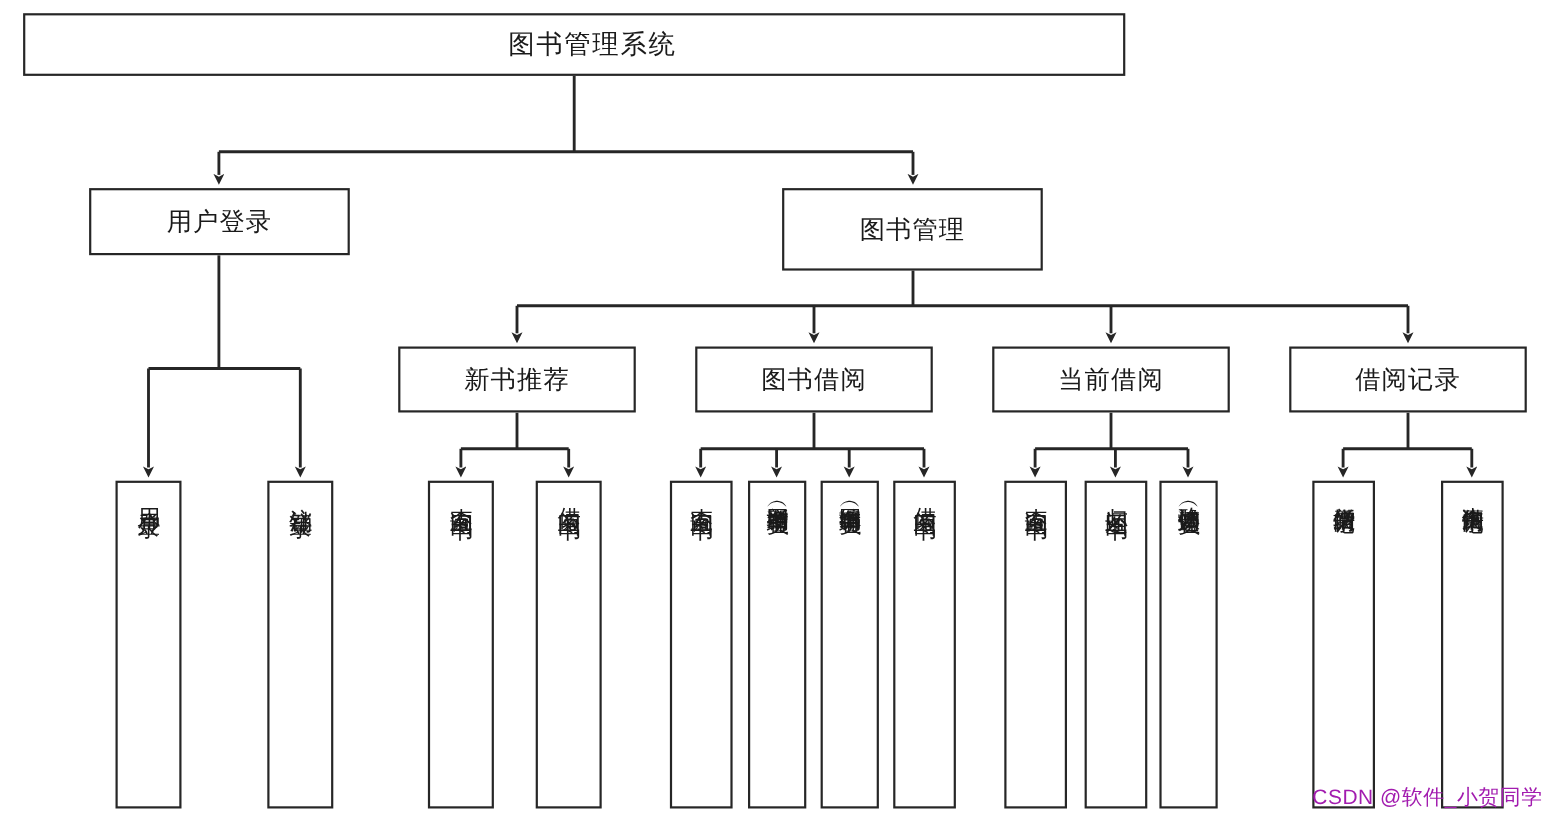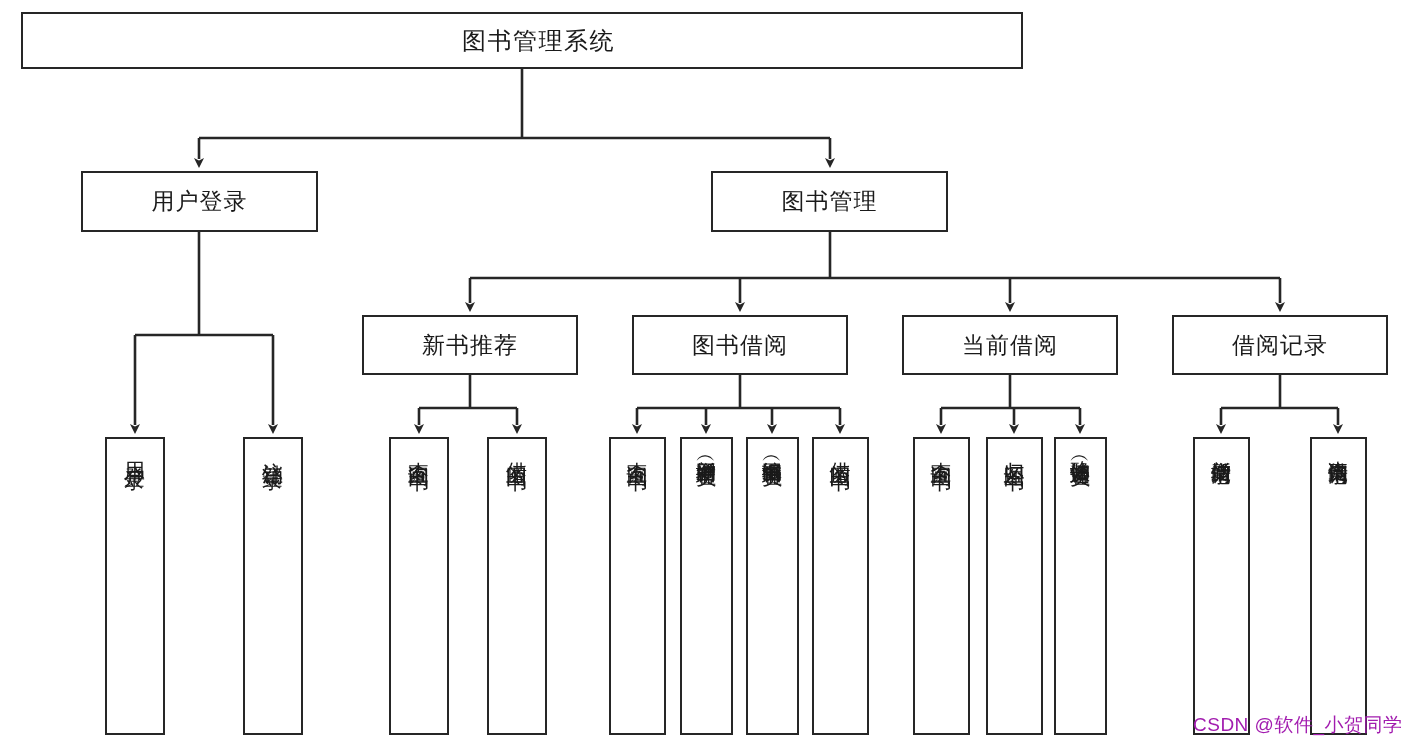--- a/index.html
+++ b/index.html
@@ -122,21 +122,21 @@
       </g>
   </svg>
 
   <div class="node root h" style="left:21px;top:12px;width:1002px;height:57px;padding-left:33px;">
     <span class="label">图书管理系统</span>
   </div>
 
   <div class="node h" style="left:81px;top:171px;width:237px;height:61px;">
     <span class="label">用户登录</span>
   </div>
-  <div class="node h" style="left:711px;top:171px;width:237px;height:61px;">
+  <div class="node h" style="left:711px;top:171px;width:237px;height:75px;">
     <span class="label">图书管理</span>
   </div>
 
   <div class="node h" style="left:362px;top:315px;width:216px;height:60px;">
     <span class="label">新书推荐</span>
   </div>
   <div class="node h" style="left:632px;top:315px;width:216px;height:60px;">
     <span class="label">图书借阅</span>
   </div>
   <div class="node h" style="left:1172px;top:315px;width:216px;height:60px;">

